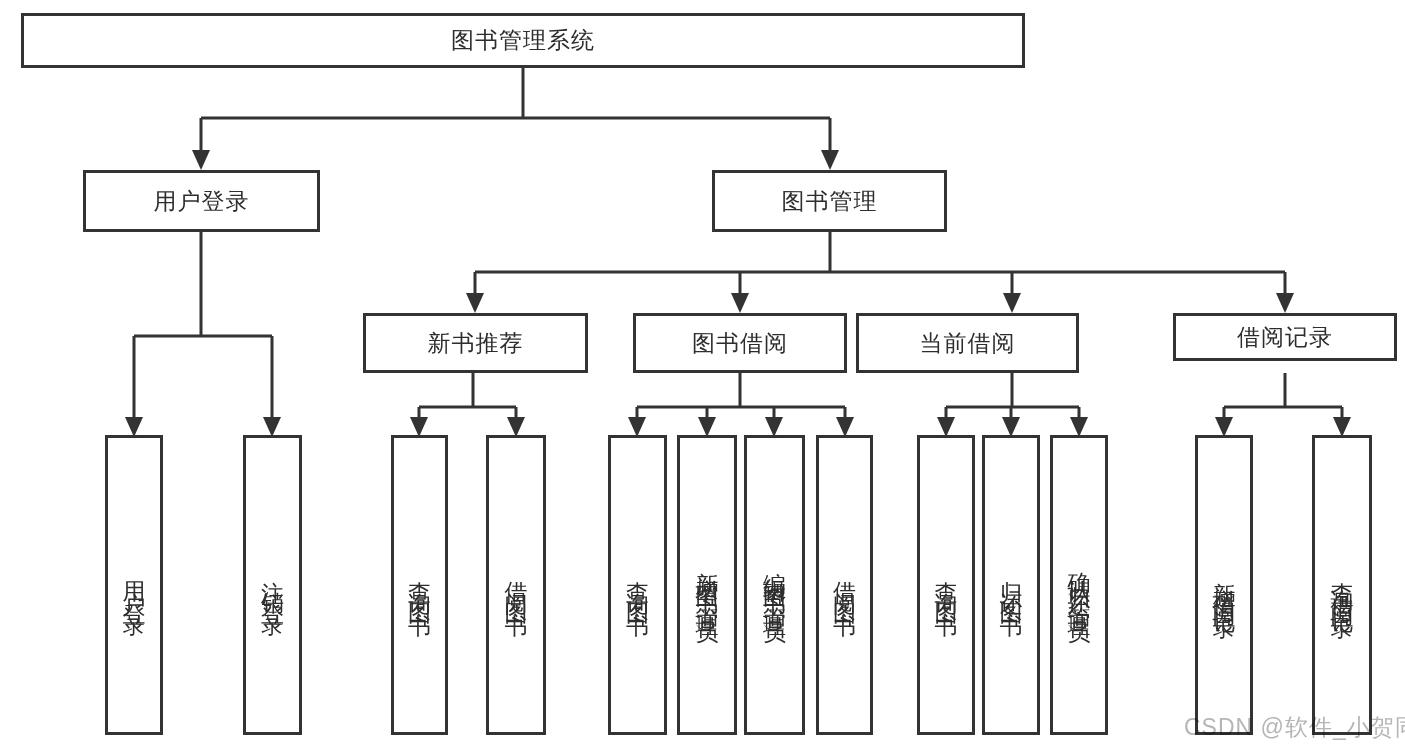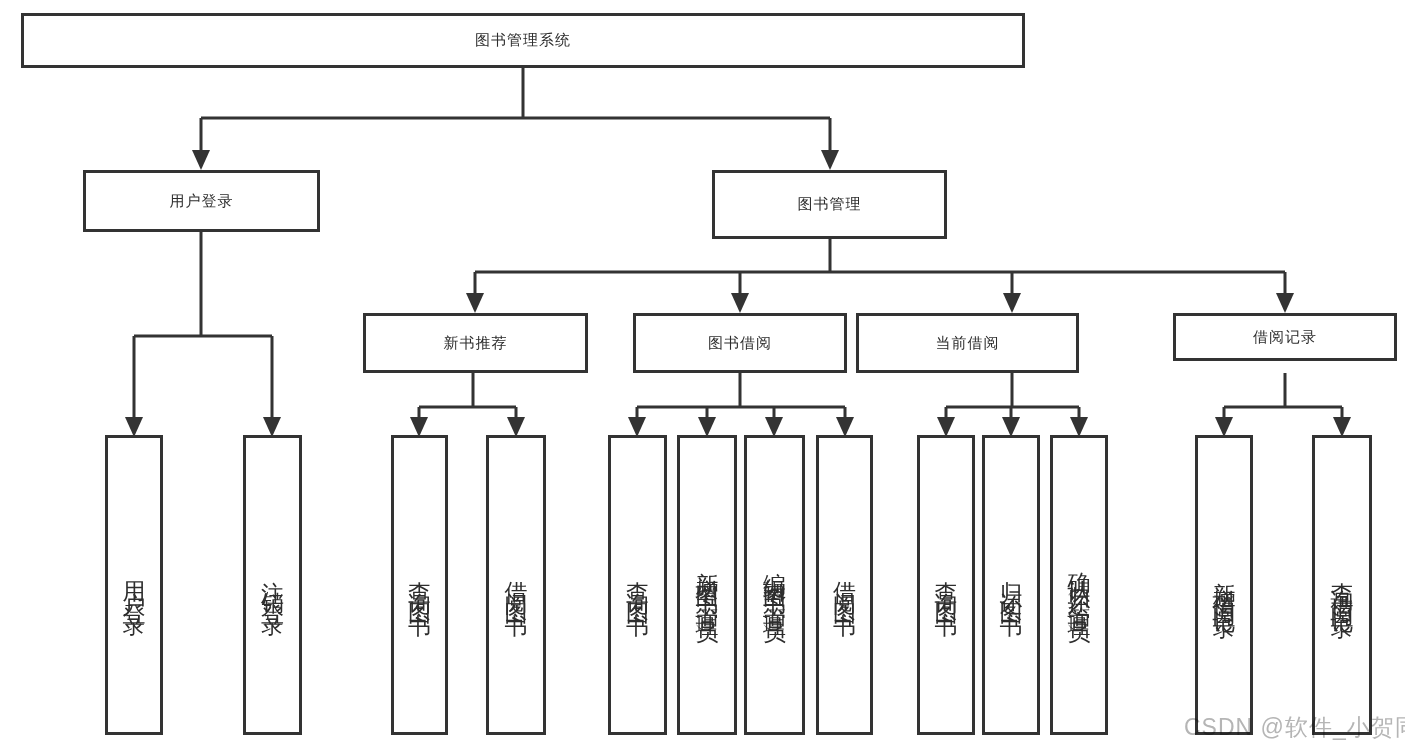--- a/index.html
+++ b/index.html
@@ -17,21 +17,21 @@
     width: 1405px; height: 747px;
   }
   .hbox {
     position: absolute;
     box-sizing: border-box;
     border: 3px solid #333333;
     background: #ffffff;
     display: flex;
     align-items: center;
     justify-content: center;
-    font-size: 15px;
+    font-size: 23px;
     color: #2d2d2d;
     letter-spacing: 1px;
     white-space: nowrap;
   }
   .vbox {
     position: absolute;
     box-sizing: border-box;
     border: 3px solid #333333;
     background: #ffffff;
     top: 435px;
@@ -106,21 +106,21 @@
     </g>
   </svg>
 
   <div class="hbox" style="left:21px; top:13px; width:1004px; height:55px;">
     <span>图书管理系统</span>
   </div>
 
   <div class="hbox" style="left:83px; top:170px; width:237px; height:62px;">
     <span>用户登录</span>
   </div>
-  <div class="hbox" style="left:712px; top:170px; width:235px; height:69px;">
+  <div class="hbox" style="left:712px; top:170px; width:235px; height:62px;">
     <span>图书管理</span>
   </div>
 
   <div class="hbox" style="left:363px; top:313px; width:225px; height:60px;">
     <span>新书推荐</span>
   </div>
   <div class="hbox" style="left:633px; top:313px; width:214px; height:60px;font-family:Liberation Serif, serif;">
     <span>图书借阅</span>
   </div>
   <div class="hbox" style="left:856px; top:313px; width:223px; height:60px;text-align:center;">

